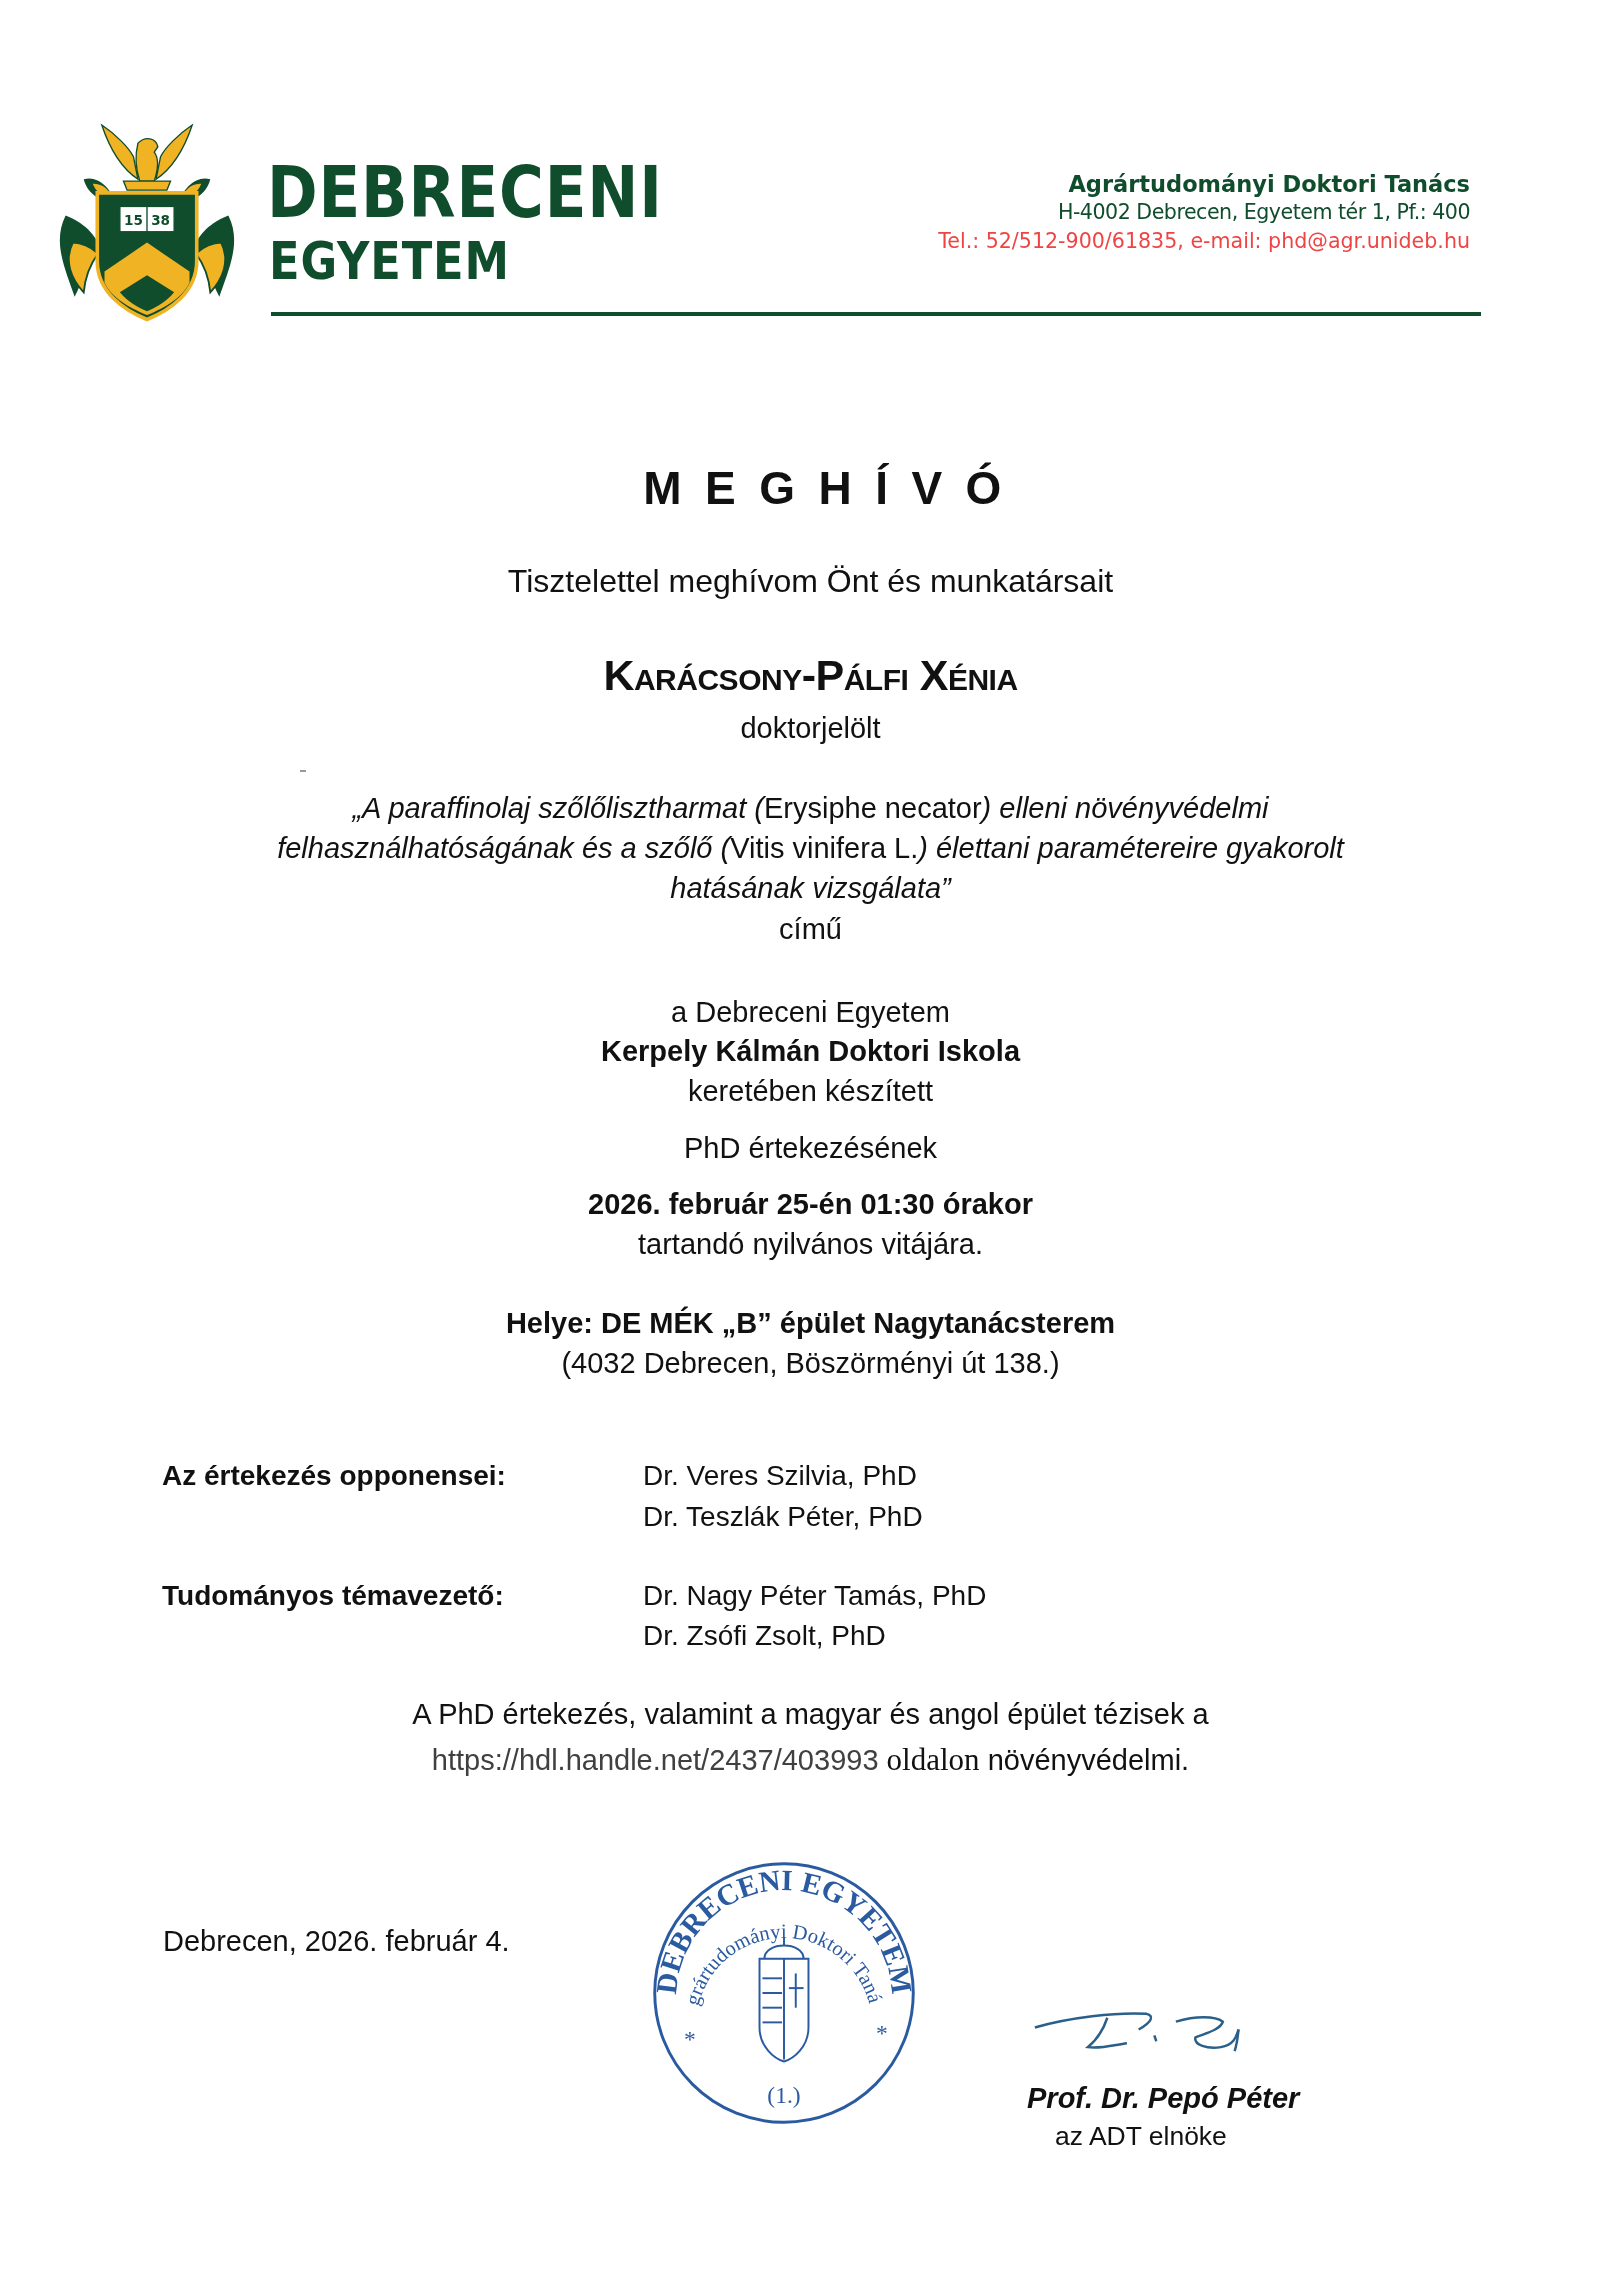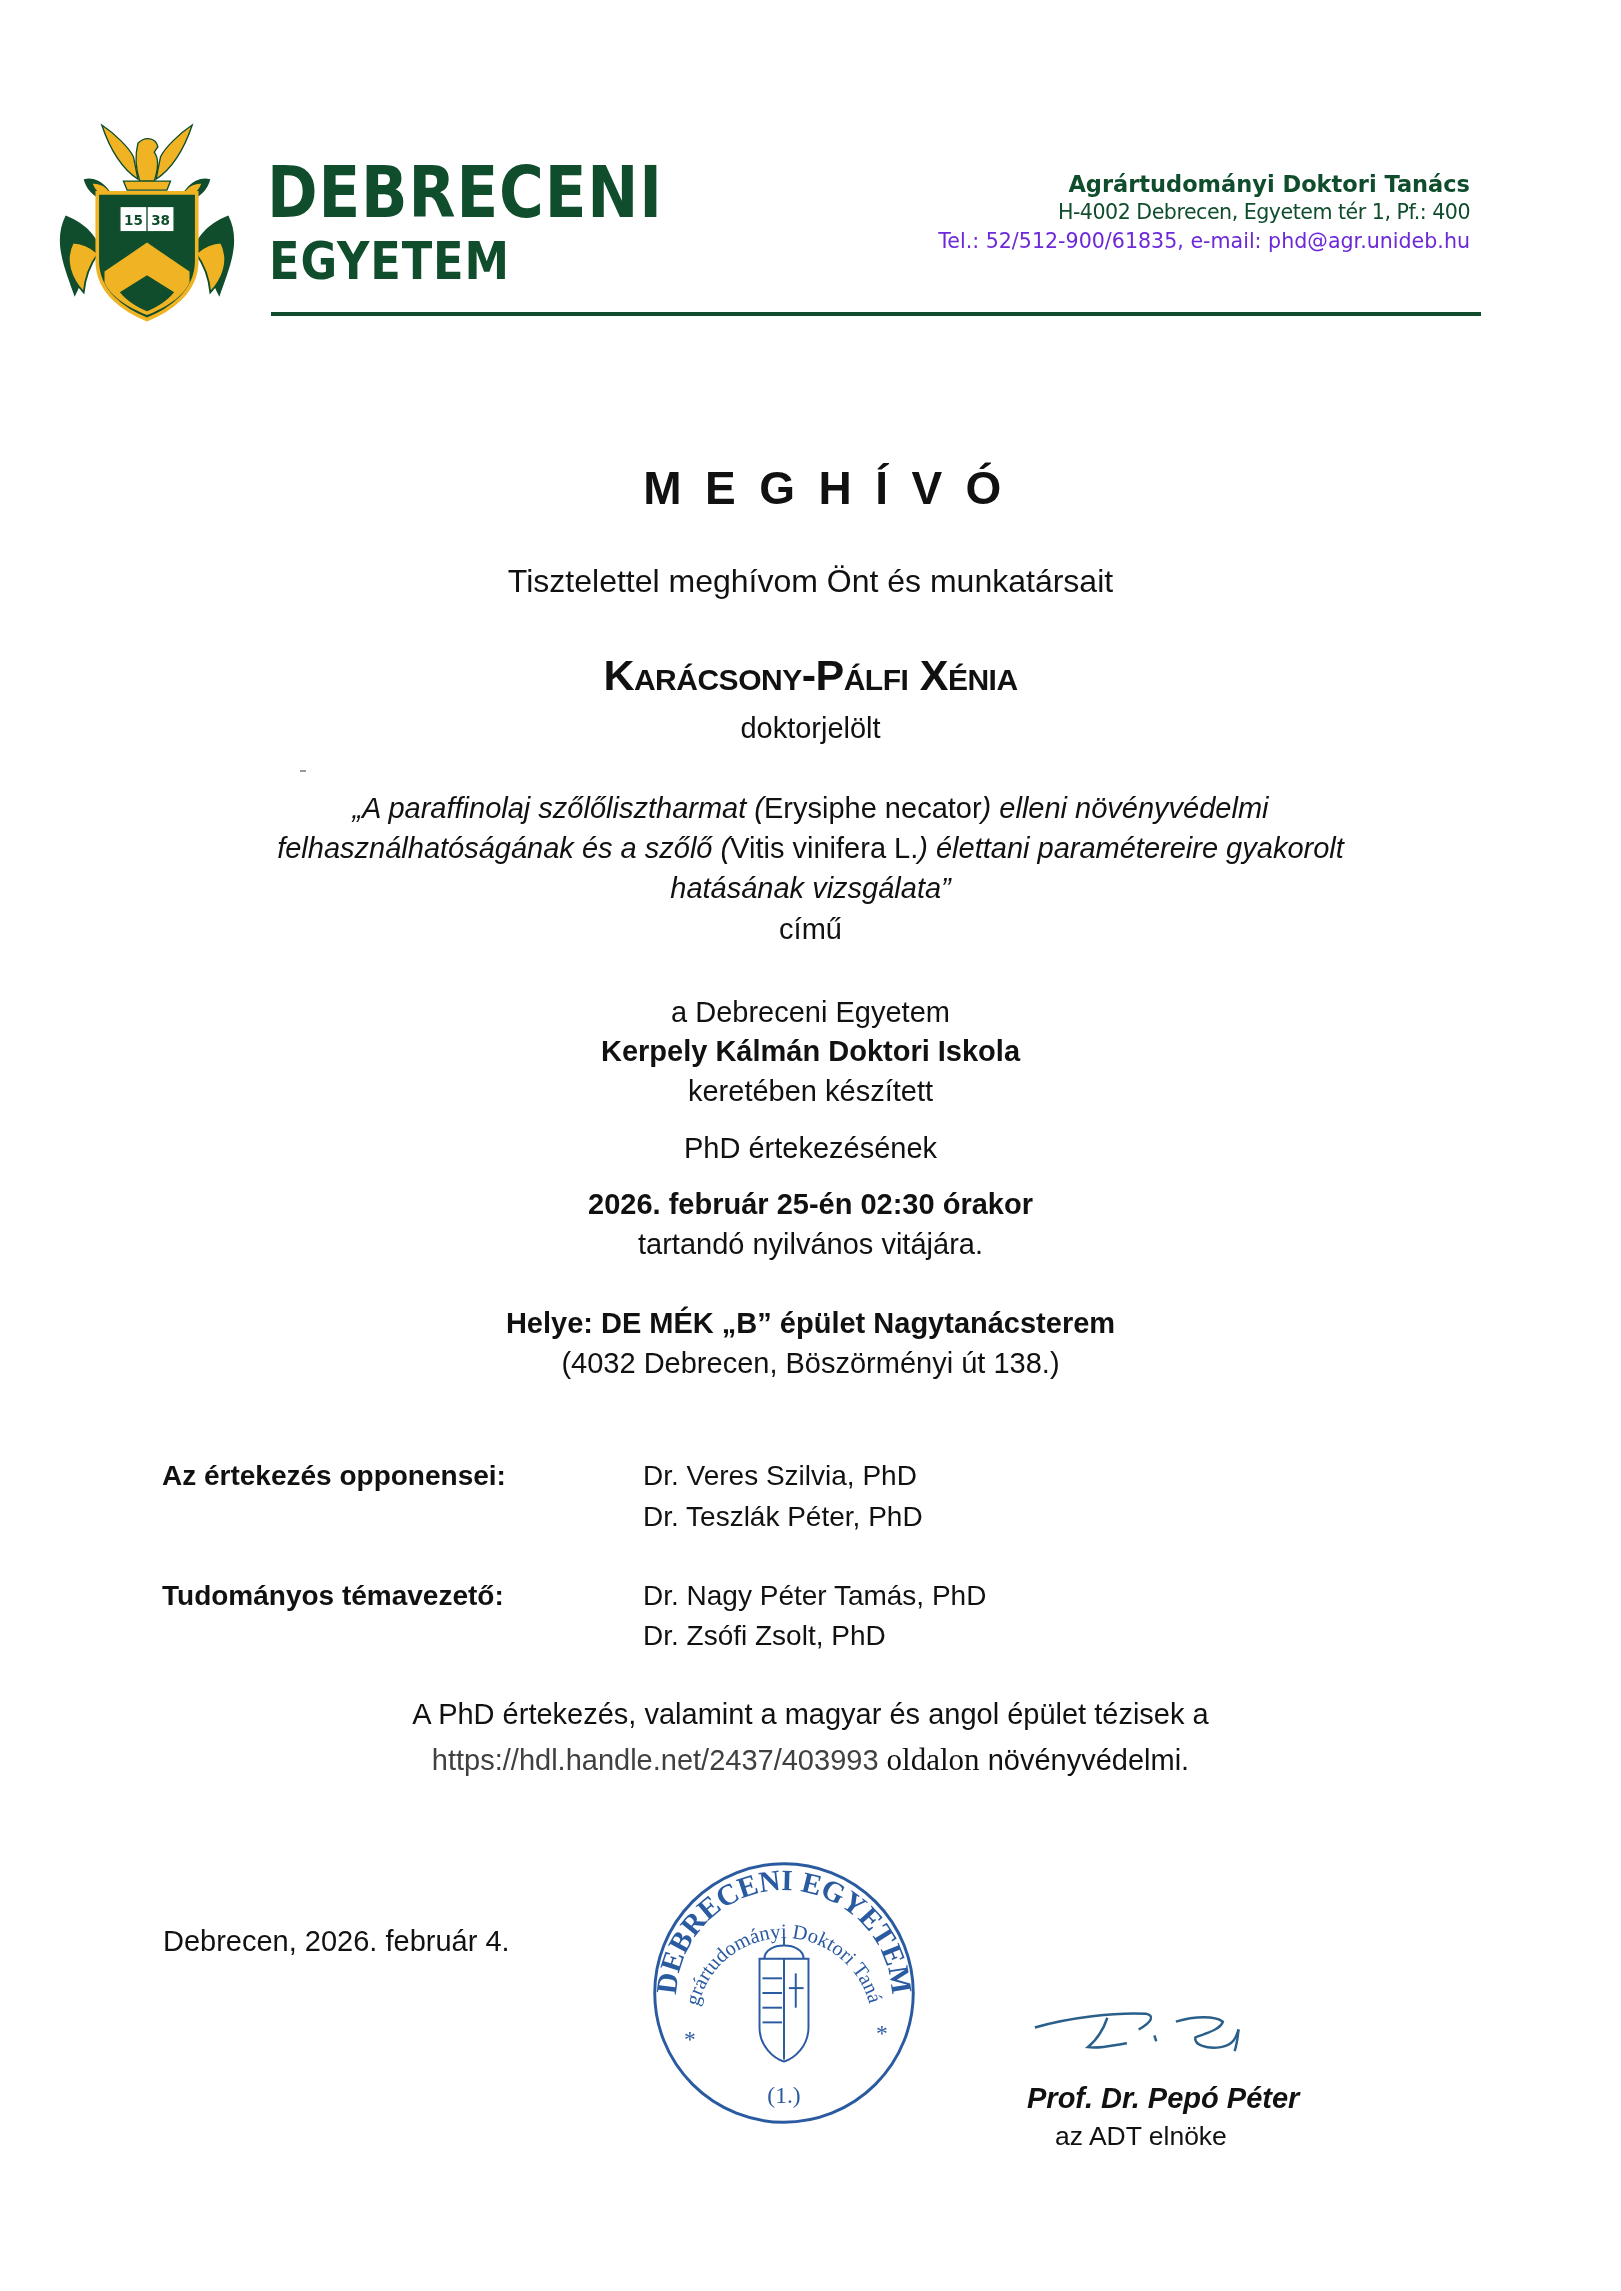--- a/index.html
+++ b/index.html
@@ -11,21 +11,21 @@
   
   #crest { left:43px; top:116px; width:208px; height:208px; }
   .brand1 { left:267px; top:157px; font-family:"DejaVu Sans", sans-serif; font-weight:bold;
             font-size:71px; letter-spacing:1px; color:#0f4d2c; transform:scaleX(0.86); transform-origin:left top; line-height:1; }
   .brand2 { left:269px; top:235px; font-family:"DejaVu Sans", sans-serif; font-weight:bold;
             font-size:52px; letter-spacing:1px; color:#0f4d2c; transform:scaleX(0.86); transform-origin:left top; line-height:1; }
   .rule { left:271px; top:312px; width:1210px; height:3.9px; background:#0f4d2c; }
   .hdr-right { right:151px; text-align:right; font-family:"DejaVu Sans", sans-serif; color:#0f4d2c; }
   .hdr-org { top:171px; font-size:22.5px; font-weight:bold; }
   .hdr-addr { top:200px; font-size:20.6px; letter-spacing:-0.5px; }
-  .hdr-tel { top:229px; font-size:20.6px; color:#6d28d9;text-align:center; }
+  .hdr-tel { top:229px; font-size:20.6px; color:#ef4444;text-align:center; }
 
   
   .title-meghivo { top:461px; font-size:46px; font-weight:bold; letter-spacing:23.5px; padding-left:23.5px; }
   .t34 { font-size:32px; line-height:1; }
   .t31 { font-size:29px; line-height:1; }
   .bold { font-weight:bold; }
   .name { top:651px; font-size:43px; font-weight:bold; font-variant:small-caps; letter-spacing:-0.5px; }
   .ital { font-style:italic; font-size:29px; line-height:1; }
   .ital .up { font-style:normal; }
 
@@ -87,21 +87,21 @@
 
 <div class="abs center ital" style="top:794px;"><span>„A paraffinolaj szőlőlisztharmat (</span><span class="up">Erysiphe necator</span><span>) elleni növényvédelmi</span></div>
 <div class="abs center ital" style="top:834px;"><span>felhasználhatóságának és a szőlő (</span><span class="up">Vitis vinifera L.</span><span>) élettani paramétereire gyakorolt</span></div>
 <div class="abs center ital" style="top:874px;">hatásának vizsgálata”</div>
 <div class="abs center t31" style="top:915px;">című</div>
 
 <div class="abs center t31" style="top:998px;">a Debreceni Egyetem</div>
 <div class="abs center t31 bold" style="top:1037px;">Kerpely Kálmán Doktori Iskola</div>
 <div class="abs center t31" style="top:1077px;">keretében készített</div>
 <div class="abs center t31" style="top:1134px;">PhD értekezésének</div>
-<div class="abs center t31 bold" style="top:1190px;">2026. február 25-én 02:30 órakor</div>
+<div class="abs center t31 bold" style="top:1190px;">2026. február 25-én 01:30 órakor</div>
 <div class="abs center t31" style="top:1230px;">tartandó nyilvános vitájára.</div>
 
 <div class="abs center t31 bold" style="top:1309px;">Helye: DE MÉK „B” épület Nagytanácsterem</div>
 <div class="abs center t31" style="top:1349px;">(4032 Debrecen, Böszörményi út 138.)</div>
 
 <div class="abs label" style="top:1460px;">Az értekezés opponensei:</div>
 <div class="abs value" style="top:1460px;">Dr. Veres Szilvia, PhD</div>
 <div class="abs value" style="top:1501px;">Dr. Teszlák Péter, PhD</div>
 
 <div class="abs label" style="top:1580px;">Tudományos témavezető:</div>

